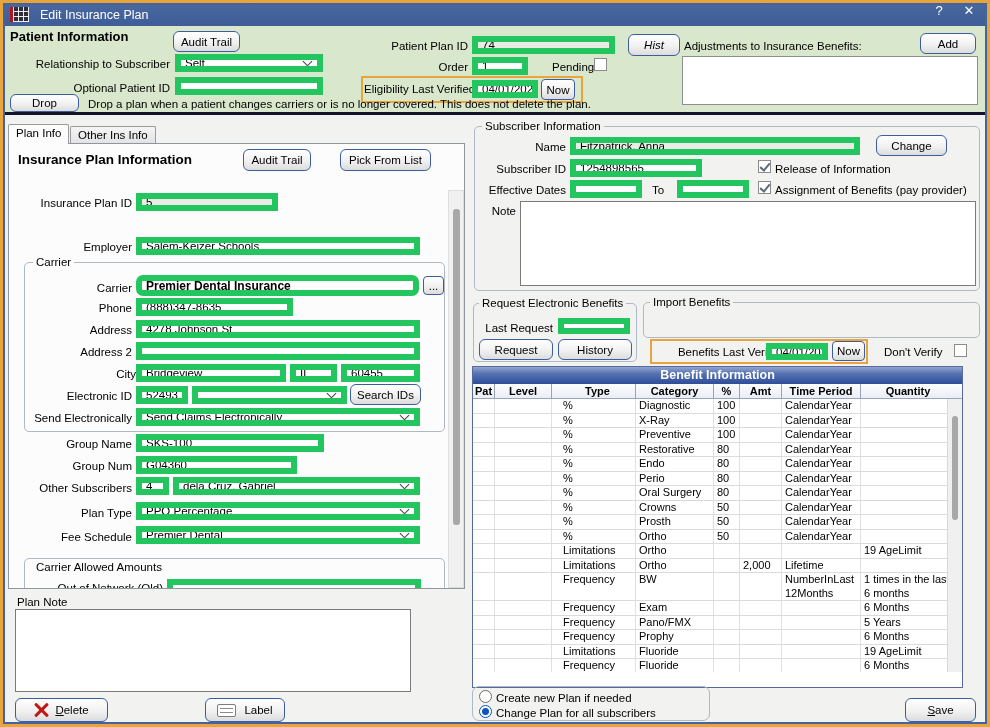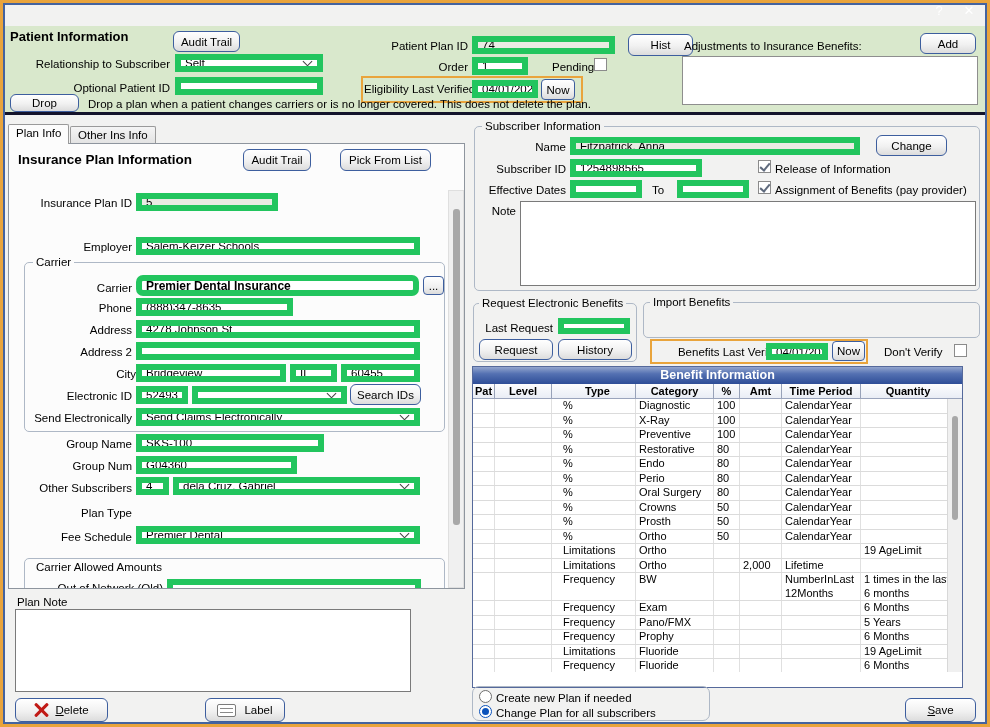--- a/index.html
+++ b/index.html
@@ -71,38 +71,42 @@
      linear-gradient(#fff,#fff) ,#fff;position:relative;}
   .labicon::after{content:"";position:absolute;left:2px;right:2px;top:3px;height:5px;
      background:repeating-linear-gradient(180deg,#8A8A8A 0 1px,transparent 1px 4px);}
   .ulf{display:block;} .ulf::first-letter{text-decoration:underline;}
 </style>
 </head>
 <body>
 
 <div id="win">
 
+  <div class="abs titlebar">
+    <span class="appicon"></span>
+    <span class="wtitle">Edit Insurance Plan</span>
+  </div>
   <span class="tbbtn" style="left:928px;">?</span>
   <span class="tbbtn" style="left:958px;">✕</span>
 
   <div class="abs greenbar"></div>
   <div class="abs darkline"></div>
 
   <div class="hdg" style="left:10px;top:29px;font-size:13px;">Patient Information</div>
   <div class="btn" style="left:173px;top:31px;width:67px;height:21px;">Audit Trail</div>
 
   <div class="rlbl" style="left:10px;top:57px;width:160px;">Relationship to Subscriber</div>
   <div class="fld dd" style="left:175px;top:54px;width:148px;">Self</div>
 
   <div class="rlbl" style="left:10px;top:81px;width:160px;">Optional Patient ID</div>
   <div class="fld" style="left:175px;top:77px;width:148px;"></div>
 
   <div class="rlbl" style="left:330px;top:39px;width:138px;">Patient Plan ID</div>
   <div class="fld dis" style="left:472px;top:36px;width:143px;">74</div>
-  <div class="btn" style="left:628px;top:34px;width:65px;height:22px;">Hist</div>
+  <div class="btn" style="left:628px;top:34px;width:52px;height:22px;font-style:italic;">Hist</div>
 
   <div class="rlbl" style="left:330px;top:60px;width:138px;">Order</div>
   <div class="fld" style="left:472px;top:57px;width:56px;">1</div>
   <div class="lbl" style="left:552px;top:60px;">Pending</div>
   <div class="cb" style="left:594px;top:58px;"></div>
 
   <div class="orange" style="left:361px;top:76px;width:222px;height:27px;"></div>
   <div class="rlbl" style="left:364px;top:82px;width:104px;">Eligibility Last Verified</div>
   <div class="fld" style="left:472px;top:80px;width:66px;">04/01/2024</div>
   <div class="btn" style="left:541px;top:79px;width:34px;height:21px;border-radius:4px;">Now</div>
@@ -161,20 +165,21 @@
     <div class="fld" style="left:127px;top:290px;width:188px;">SKS-100</div>
 
     <div class="rlbl" style="left:1px;top:315px;width:122px;">Group Num</div>
     <div class="fld" style="left:127px;top:312px;width:161px;">G04360</div>
 
     <div class="rlbl" style="left:1px;top:337px;width:122px;">Other Subscribers</div>
     <div class="fld" style="left:127px;top:333px;width:33px;">4</div>
     <div class="fld dd" style="left:164px;top:333px;width:247px;">dela Cruz, Gabriel</div>
 
     <div class="rlbl" style="left:1px;top:362px;width:122px;">Plan Type</div>
+    <div class="fld dd" style="left:127px;top:358px;width:284px;">PPO Percentage</div>
 
     <div class="rlbl" style="left:1px;top:386px;width:122px;">Fee Schedule</div>
     <div class="fld dd" style="left:127px;top:382px;width:284px;">Premier Dental</div>
 
     <div class="gb" style="left:15px;top:414px;width:421px;height:46px;"></div>
     <div class="legend leg-white" style="left:24px;top:417px;">Carrier Allowed Amounts</div>
     <div class="rlbl" style="left:31px;top:437px;width:123px;">Out of Network (Old)</div>
     <div class="fld" style="left:158px;top:435px;width:254px;"></div>
 
     <div class="sbtrack" style="left:439px;top:46px;width:16px;height:398px;">

